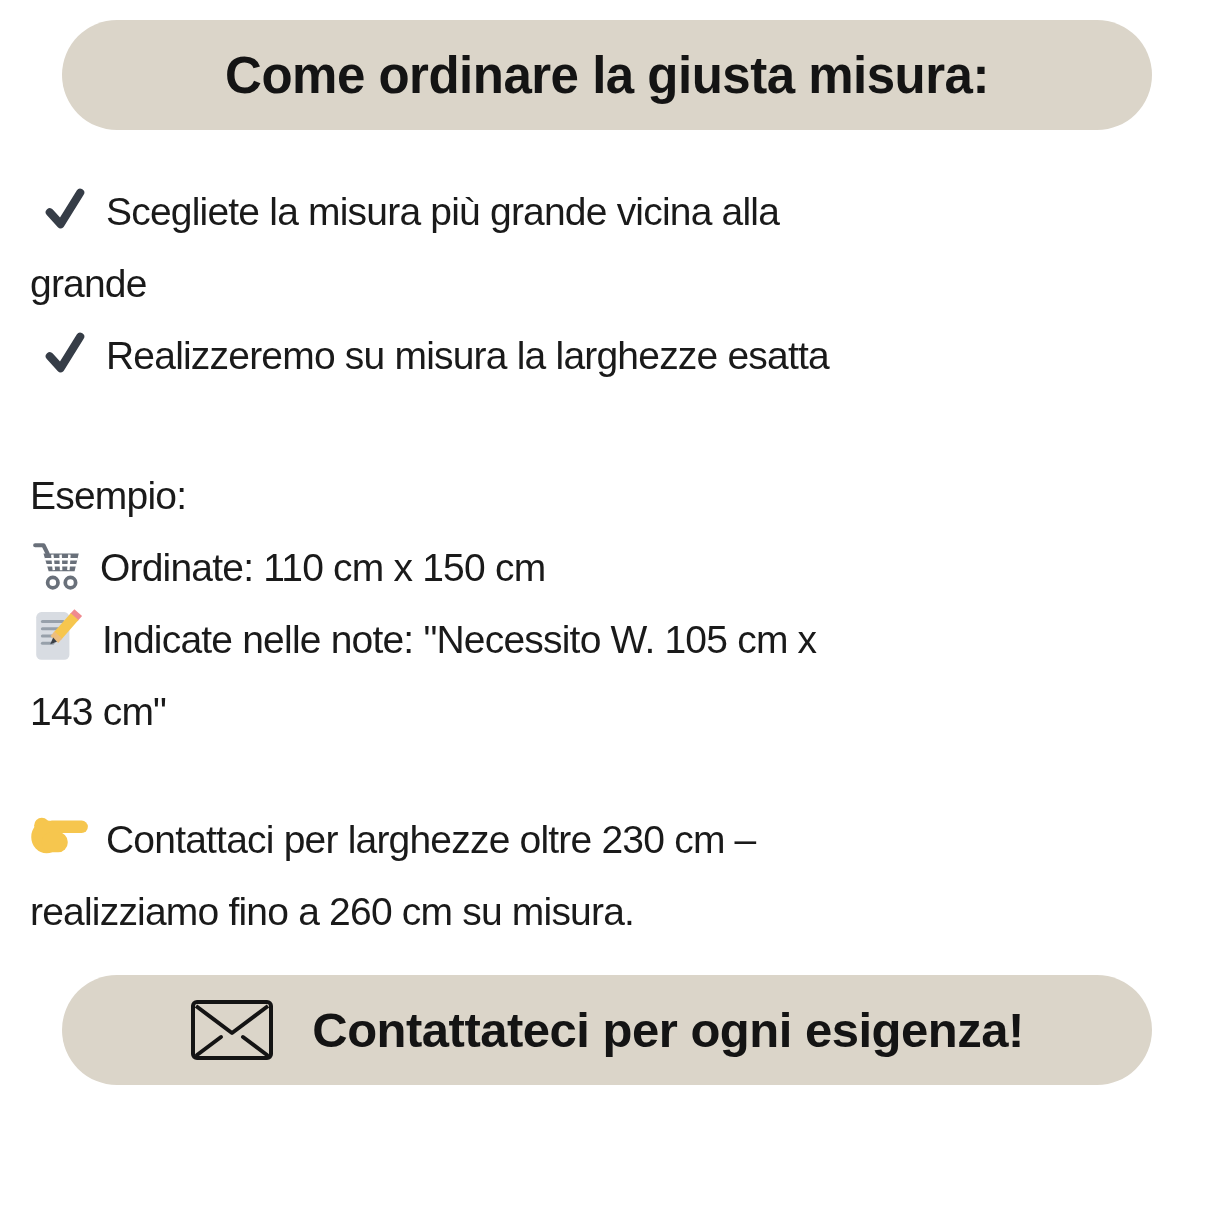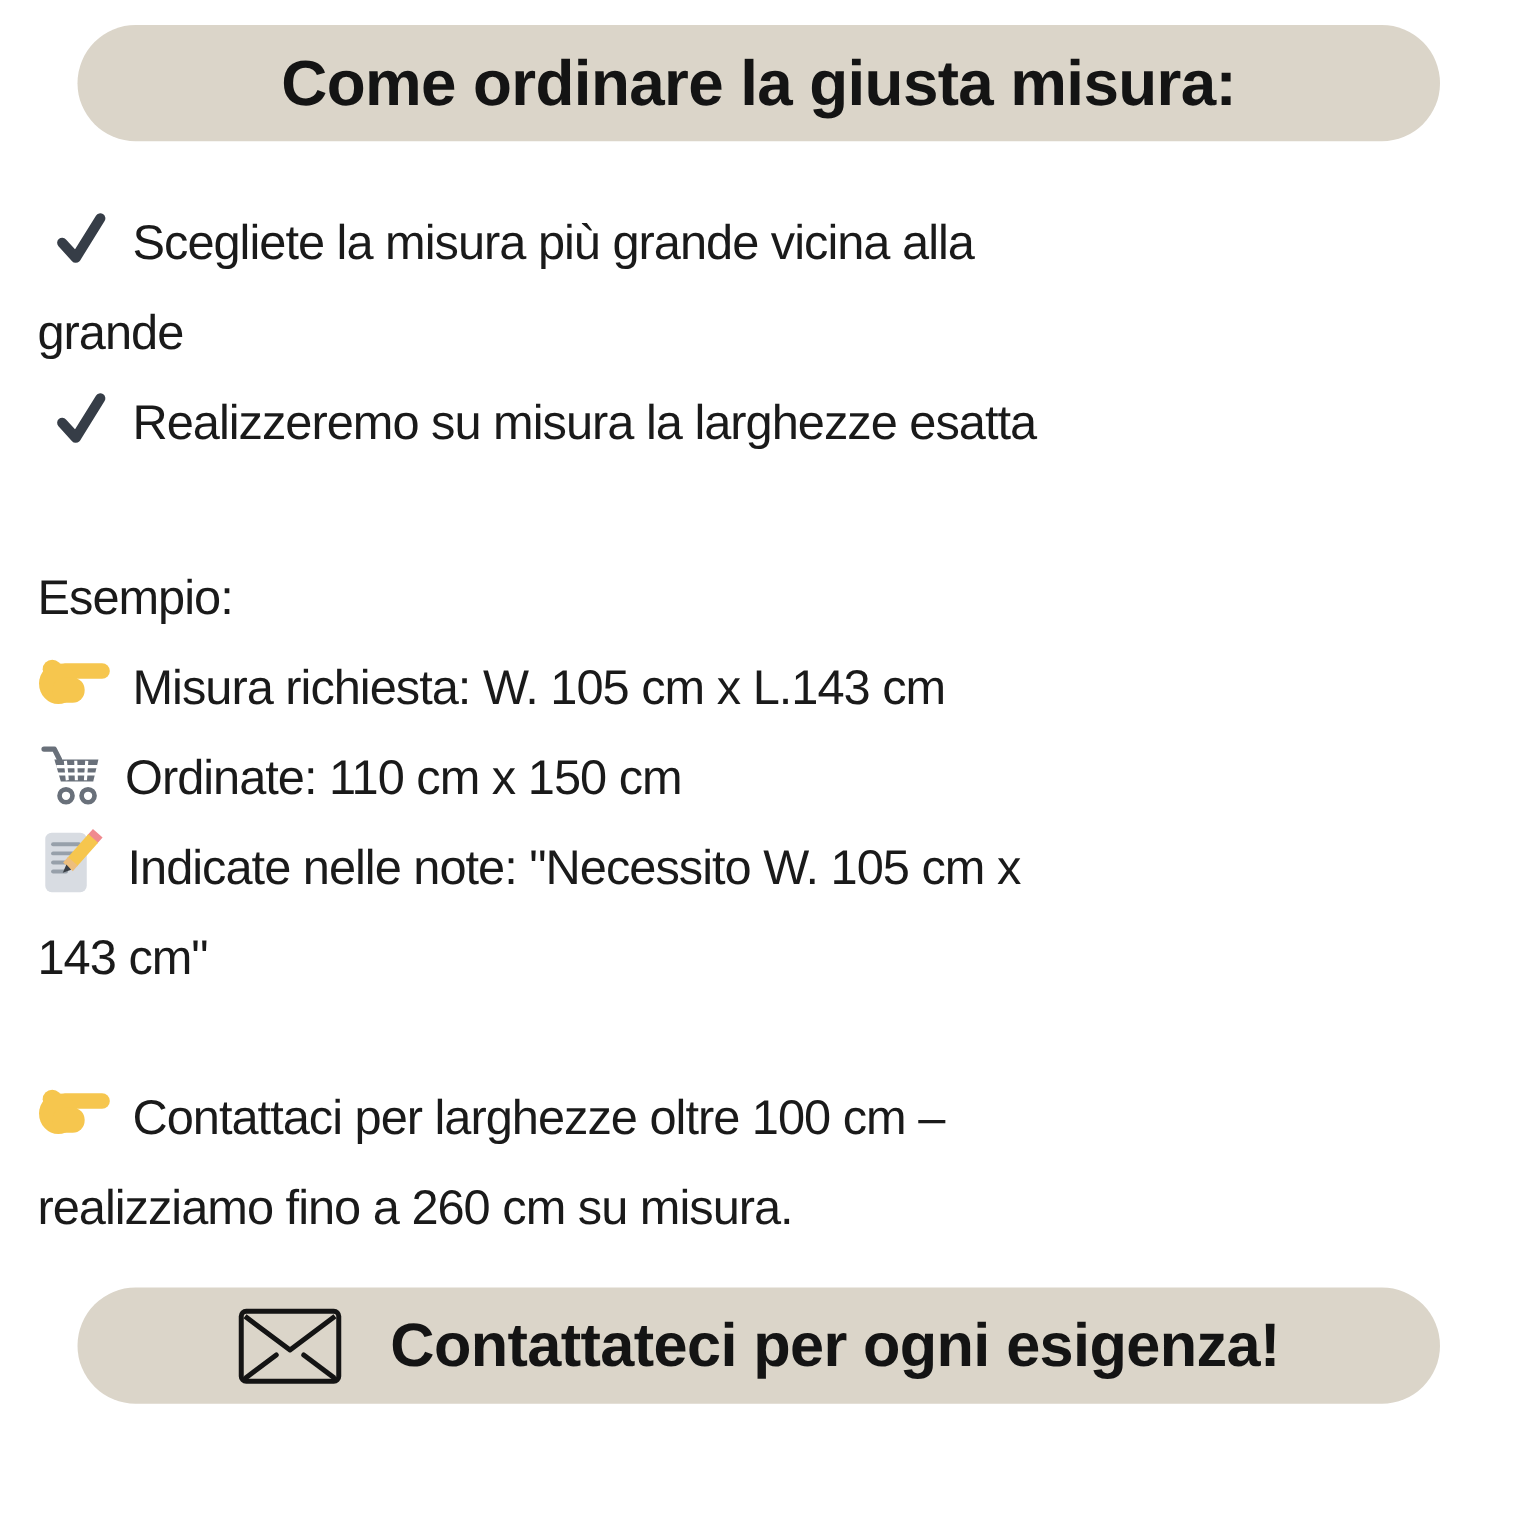--- a/index.html
+++ b/index.html
@@ -3,21 +3,21 @@
 <meta charset="utf-8">
 <style>
   * { margin:0; padding:0; box-sizing:border-box; }
   html,body { width:1214px; height:1214px; background:#ffffff; overflow:hidden; }
   body {
     font-family:"Liberation Sans", sans-serif;
     color:#1a1a1a;
   }
   .pill {
     width:1090px;
-    height:93px;
+    height:110px;
     background:#dbd5c9;
     border-radius:56px;
     display:flex;
     align-items:center;
     justify-content:center;
   }
   .header-pill { margin:20px auto 0 auto; }
   .pill-title {
     font-weight:bold;
     font-size:51px;
@@ -75,28 +75,20 @@
           <path d="M9 26 L19 37 L37 8" fill="none" stroke="#363d47" stroke-width="7.5" stroke-linecap="round" stroke-linejoin="round"></path>
         </svg><span>Realizzeremo su misura la larghezze esatta</span>
       </div>
     </div>
 
     <div class="example-block">
       <div class="row">
         <span>Esempio:</span>
       </div>
       <div class="row">
-        <svg class="icon hand-icon-svg" viewBox="0 0 64 50">
-          <rect x="4" y="7" width="16" height="16" rx="8" fill="#f6c64e"></rect>
-          <rect x="16" y="10" width="44" height="13" rx="6.5" fill="#f6c64e"></rect>
-          <ellipse cx="17" cy="27" rx="16" ry="17" fill="#f6c64e"></ellipse>
-          <rect x="12" y="22" width="27" height="21" rx="10" fill="#f6c64e"></rect>
-        </svg><span>Misura richiesta: W. 105 cm x L.143 cm</span>
-      </div>
-      <div class="row">
         <svg class="icon cart-icon-svg" viewBox="0 0 54 54">
           <path d="M5 8 H13 L17 16" fill="none" stroke="#69707a" stroke-width="4" stroke-linecap="round" stroke-linejoin="round"></path>
           <path d="M13 16 H47 L43 33 H18 Z" fill="#69707a"></path>
           <path d="M14.5 21.5 H46 M14.5 27.2 H45" stroke="#ffffff" stroke-width="2.4" fill="none"></path>
           <path d="M21.5 17 L23 32 M29.5 17 L30 32 M38 17 L37 32" stroke="#ffffff" stroke-width="2.4" fill="none"></path>
           <circle cx="22" cy="44" r="5" fill="none" stroke="#69707a" stroke-width="3.6"></circle>
           <circle cx="39" cy="44" r="5" fill="none" stroke="#69707a" stroke-width="3.6"></circle>
         </svg><span>Ordinate: 110 cm x 150 cm</span>
       </div>
       <div class="row">
@@ -119,21 +111,21 @@
       </div>
     </div>
 
     <div class="contact-block">
       <div class="row">
         <svg class="icon hand-icon-svg" viewBox="0 0 64 50">
           <rect x="4" y="7" width="16" height="16" rx="8" fill="#f6c64e"></rect>
           <rect x="16" y="10" width="44" height="13" rx="6.5" fill="#f6c64e"></rect>
           <ellipse cx="17" cy="27" rx="16" ry="17" fill="#f6c64e"></ellipse>
           <rect x="12" y="22" width="27" height="21" rx="10" fill="#f6c64e"></rect>
-        </svg><span>Contattaci per larghezze oltre 100 cm –</span>
+        </svg><span>Contattaci per larghezze oltre 230 cm –</span>
       </div>
       <div class="row">
         <span>realizziamo </span><span class="bold-inline">fino a 260 cm su misura</span><span class="bold-inline">.</span>
       </div>
     </div>
 
   </div>
 
   <div class="pill footer-pill">
     <svg class="envelope-icon-svg" viewBox="0 0 84 62">

